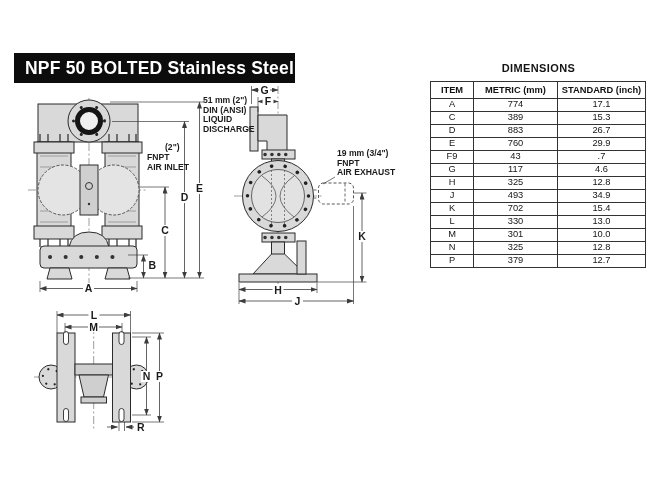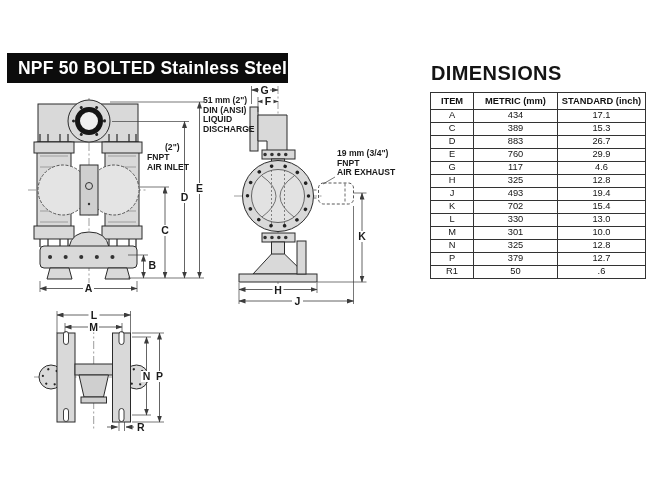--- a/index.html
+++ b/index.html
@@ -1,24 +1,24 @@
 <!DOCTYPE html>
 <html><head>
 <meta charset="utf-8">
 <style>
   html,body{margin:0;padding:0;}
   .page{position:relative;width:650px;height:485px;background:#ffffff;overflow:hidden;
         font-family:"Liberation Sans",sans-serif;}
   
-  .title-bar{position:absolute;left:7px;top:53px;width:281px;height:30px;box-sizing:border-box;
+  .title-bar{position:absolute;left:14px;top:53px;width:281px;height:30px;box-sizing:border-box;
              background:#0c0c0c;color:#fff;font-weight:bold;font-size:17.5px;line-height:30px;
              padding-left:11px;letter-spacing:.2px;white-space:nowrap;}
   
   .dims-panel{position:absolute;left:430px;top:62px;width:216px;}
-  .dims-panel h2{margin:0 0 7px 1px;font-size:20px;font-weight:700;letter-spacing:.4px;color:#141414;}
+  .dims-panel h2{margin:0 0 7px 1px;font-size:11px;font-weight:700;letter-spacing:.4px;color:#141414;text-align:center;}
   table.dims{border-collapse:collapse;table-layout:fixed;width:215px;border:1.5px solid #333;}
   table.dims th,table.dims td{border:1px solid #333;text-align:center;padding:0;overflow:hidden;white-space:nowrap;}
   table.dims th{height:16px;font-size:9.3px;font-weight:700;color:#111;}
   table.dims td{height:12px;font-size:9.3px;font-weight:400;color:#141414;line-height:1;}
   
   svg.drawing{position:absolute;left:0;top:0;pointer-events:none;}
   .dim{font-family:"Liberation Sans",sans-serif;font-size:10.5px;font-weight:bold;fill:#1b1b1b;text-anchor:middle;}
   .dim.start{text-anchor:start;}
   .co{font-family:"Liberation Sans",sans-serif;font-size:8.6px;font-weight:bold;fill:#1b1b1b;}
   .body-fill{fill:#d9d9d9;stroke:#2b2b2b;stroke-width:1;}
@@ -48,52 +48,57 @@
       <thead>
         <tr>
           <th>ITEM</th>
           <th>METRIC (mm)</th>
           <th>STANDARD (inch)</th>
         </tr>
       </thead>
       <tbody>
           <tr>
             <td>A</td>
-            <td>434</td>
+            <td>774</td>
             <td>17.1</td>
           </tr>
           <tr>
             <td>C</td>
             <td>389</td>
             <td>15.3</td>
           </tr>
           <tr>
             <td>D</td>
             <td>883</td>
             <td>26.7</td>
           </tr>
           <tr>
             <td>E</td>
             <td>760</td>
             <td>29.9</td>
           </tr>
           <tr>
+            <td>F9</td>
+            <td>43</td>
+            <td>.7</td>
+          </tr>
+          <tr>
             <td>G</td>
             <td>117</td>
             <td>4.6</td>
           </tr>
           <tr>
             <td>H</td>
             <td>325</td>
             <td>12.8</td>
           </tr>
           <tr>
             <td>J</td>
             <td>493</td>
-            <td>19.4</td>
+            <td>34.9</td>
           </tr>
           <tr>
             <td>K</td>
             <td>702</td>
             <td>15.4</td>
           </tr>
           <tr>
             <td>L</td>
             <td>330</td>
             <td>13.0</td>
@@ -105,25 +110,20 @@
           </tr>
           <tr>
             <td>N</td>
             <td>325</td>
             <td>12.8</td>
           </tr>
           <tr>
             <td>P</td>
             <td>379</td>
             <td>12.7</td>
-          </tr>
-          <tr>
-            <td>R1</td>
-            <td>50</td>
-            <td>.6</td>
           </tr>
         </tbody>
     </table>
   </div>
 
   <svg class="drawing" width="650" height="485" viewBox="0 0 650 485">
     <defs>
       <marker id="ah" markerWidth="7" markerHeight="5" refX="6.5" refY="2.5" orient="auto-start-reverse" markerUnits="userSpaceOnUse">
         <path d="M0,0 L7,2.5 L0,5 Z" fill="#3c3c3c"></path>
       </marker>

